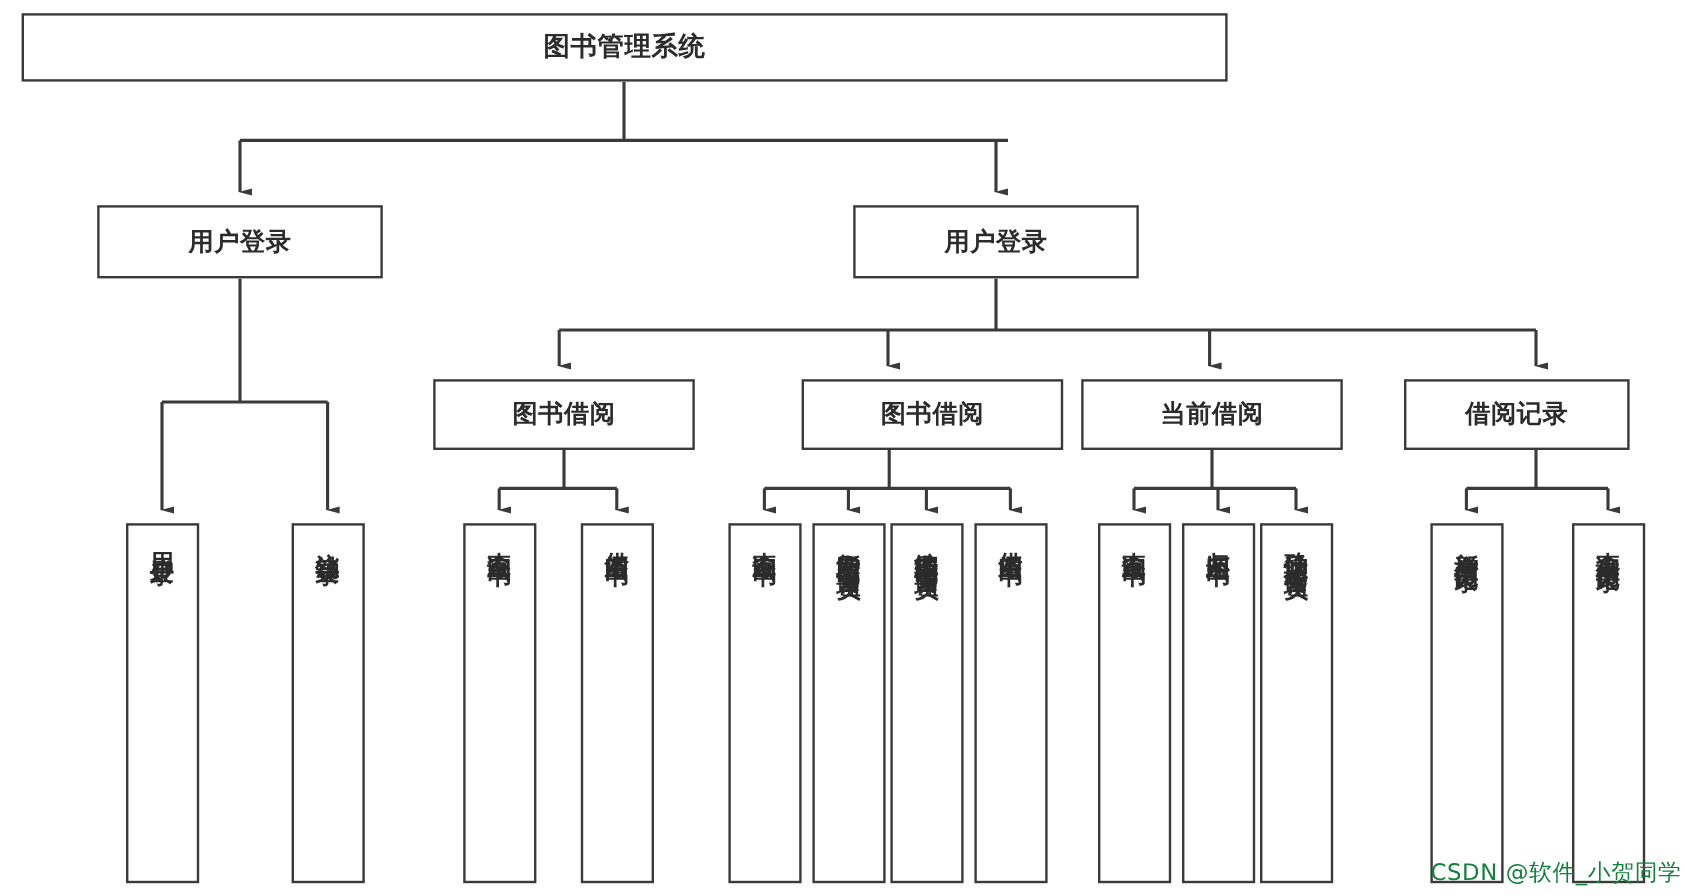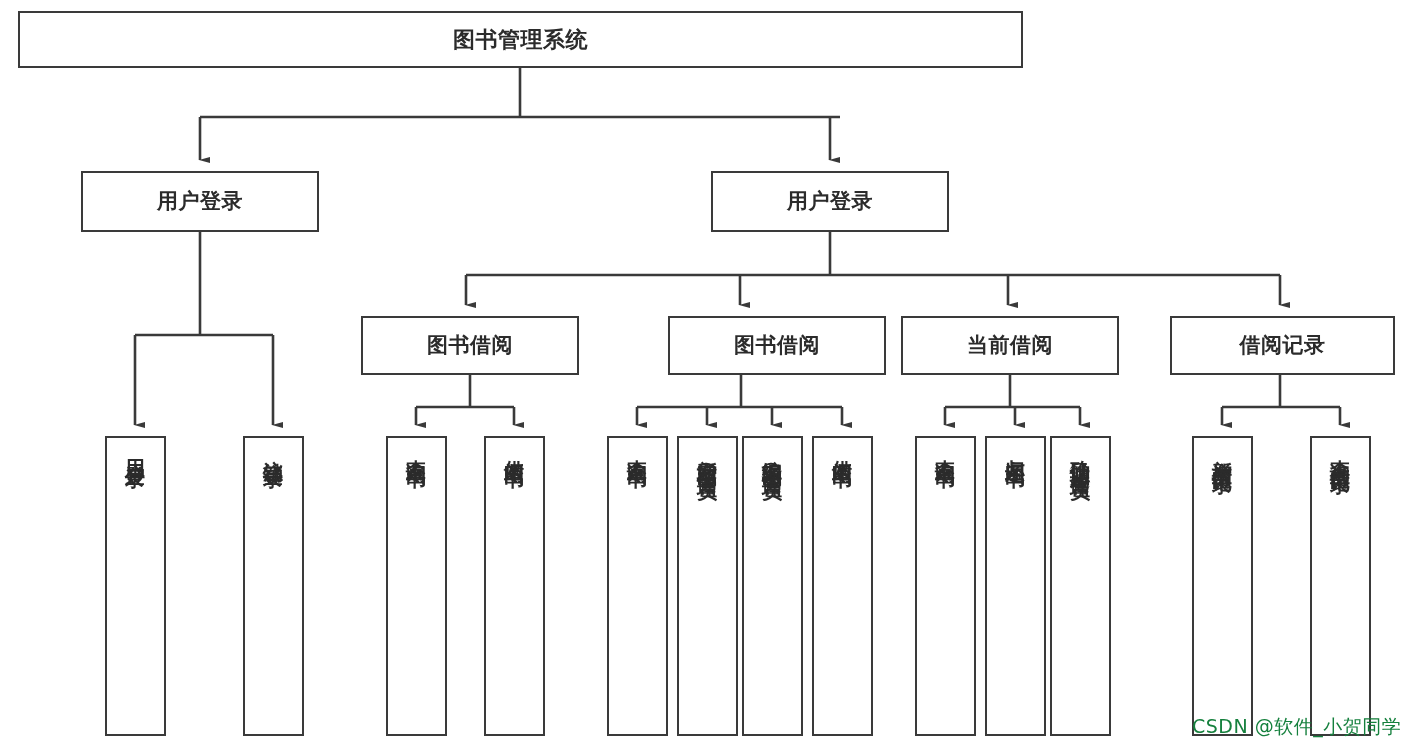--- a/index.html
+++ b/index.html
@@ -136,21 +136,21 @@
 
   <div class="node horiz" style="left:361px; top:316px; width:218px; height:59px;">
     <span class="label">图书借阅</span>
   </div>
   <div class="node horiz" style="left:632px; top:316px; width:218px; height:59px;margin-left:36px;">
     <span class="label">图书借阅</span>
   </div>
   <div class="node horiz" style="left:901px; top:316px; width:218px; height:59px;justify-content:center;">
     <span class="label">当前借阅</span>
   </div>
-  <div class="node horiz" style="left:1170px; top:316px; width:225px; height:59px;">
+  <div class="node horiz" style="left:1170px; top:316px; width:188px; height:59px;">
     <span class="label">借阅记录</span>
   </div>
 
   <div class="node vert" style="left:105px; top:436px; width:61px; height:300px;">
     <span class="label">用户登录</span>
   </div>
   <div class="node vert" style="left:243px; top:436px; width:61px; height:300px;">
     <span class="label">注销登录</span>
   </div>
   <div class="node vert" style="left:386px; top:436px; width:61px; height:300px;">

